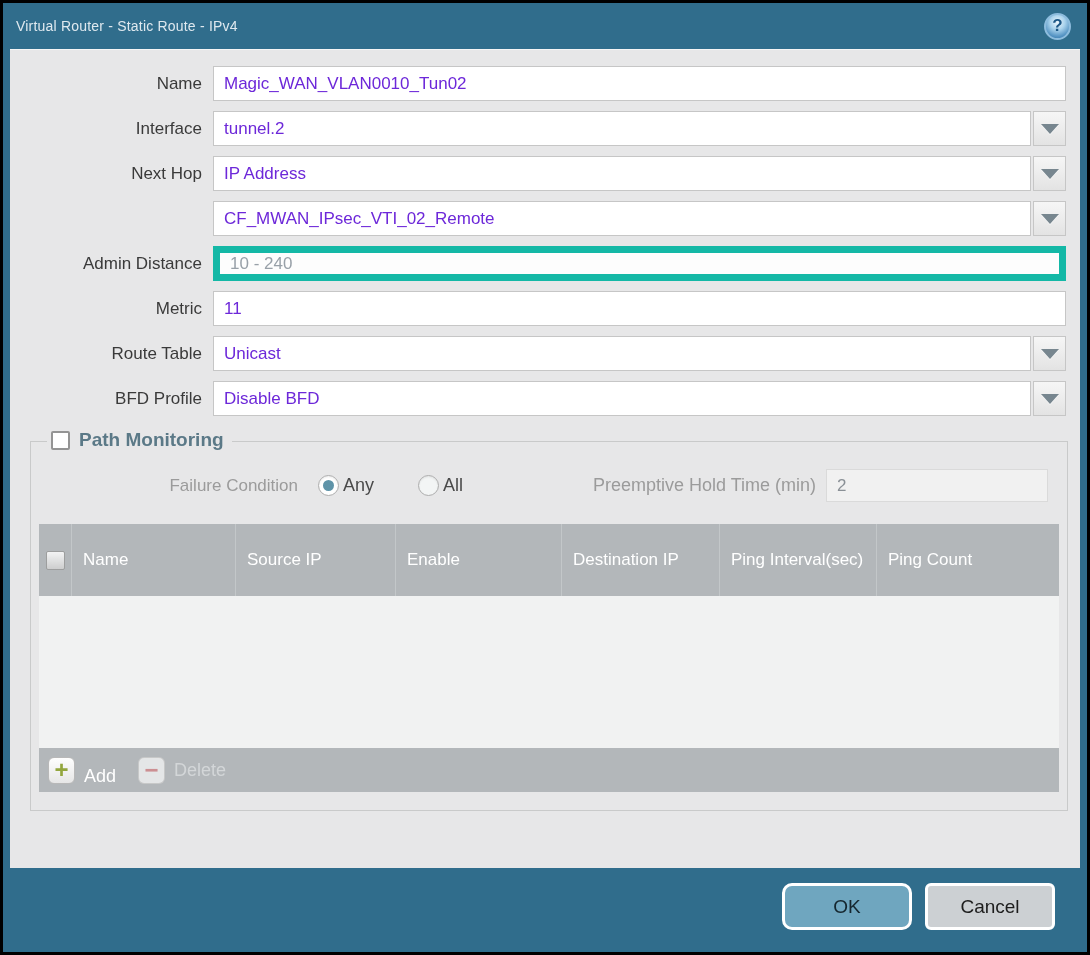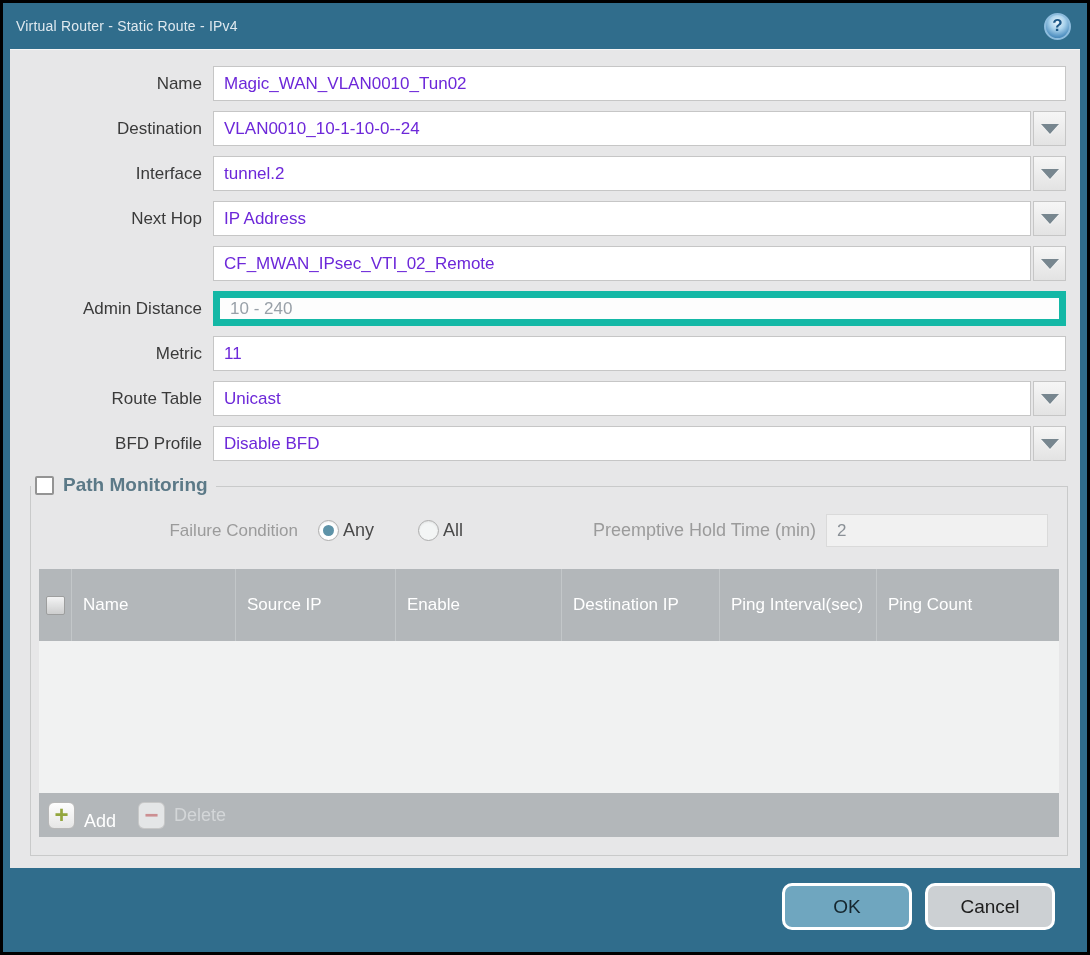--- a/index.html
+++ b/index.html
@@ -59,21 +59,21 @@
     border-top:10px solid #77868f;
     filter: drop-shadow(0 1px 0 rgba(255,255,255,0.6));
   }
 
   
   .pm-fieldset {
     margin:25px 12px 0 20px; height:370px;
     border:1px solid #c9caca; position:relative;
   }
   .pm-legend {
-    position:absolute; top:-13px; left:0;
+    position:absolute; top:-13px; left:16px;
     background:#e7e7e8; padding:0 8px 0 4px;
     display:flex; align-items:center; gap:9px;
   }
   .pm-checkbox {
     width:19px; height:19px; background:#fff;
     border:2px solid #949494; border-radius:2px; cursor:pointer;
   }
   .pm-title { color:#5b7987; font-size:19px; font-weight:bold; }
 
   .fc-row { display:flex; align-items:center; margin-top:27px; height:33px; }
@@ -138,21 +138,21 @@
     position:absolute; left:7px; right:7px; bottom:7px; height:77px;
     display:flex; align-items:center; justify-content:flex-end; gap:13px;
     padding-right:25px;
   }
   .btn {
     width:130px; height:47px; border-radius:10px; border:3px solid #fff;
     font-size:19px; font-family:"Liberation Sans", sans-serif; cursor:pointer;
     color:#15262e;
   }
   .btn-ok { background:#6fa6bf;margin-left:28px; }
-  .btn-cancel { background:#ccd0d3; color:#1d1d1d; }
+  .btn-cancel { background:#ccd0d3; color:#1d1d1d;border-radius:6px; }
 </style>
 </head>
 <body>
 
 <div class="dialog">
 
   <div class="titlebar">
     <div class="title">Virtual Router - Static Route - IPv4</div>
     <div class="help-btn">
       <span>?</span>
@@ -161,29 +161,20 @@
 
   <div class="content">
 
     <div class="form-row first">
       <div class="form-label">Name</div>
       <div class="field">
         <input class="text" type="text" value="Magic_WAN_VLAN0010_Tun02" style="">
       </div>
     </div>
 
-    <div class="form-row">
-      <div class="form-label">Destination</div>
-      <div class="field">
-        <input class="text" type="text" value="VLAN0010_10-1-10-0--24" style="">
-        <div class="dd-btn">
-          <div class="dd-arrow"></div>
-        </div>
-      </div>
-    </div>
 
     <div class="form-row">
       <div class="form-label">Interface</div>
       <div class="field">
         <input class="text" type="text" value="tunnel.2" style="">
         <div class="dd-btn">
           <div class="dd-arrow"></div>
         </div>
       </div>
     </div>

